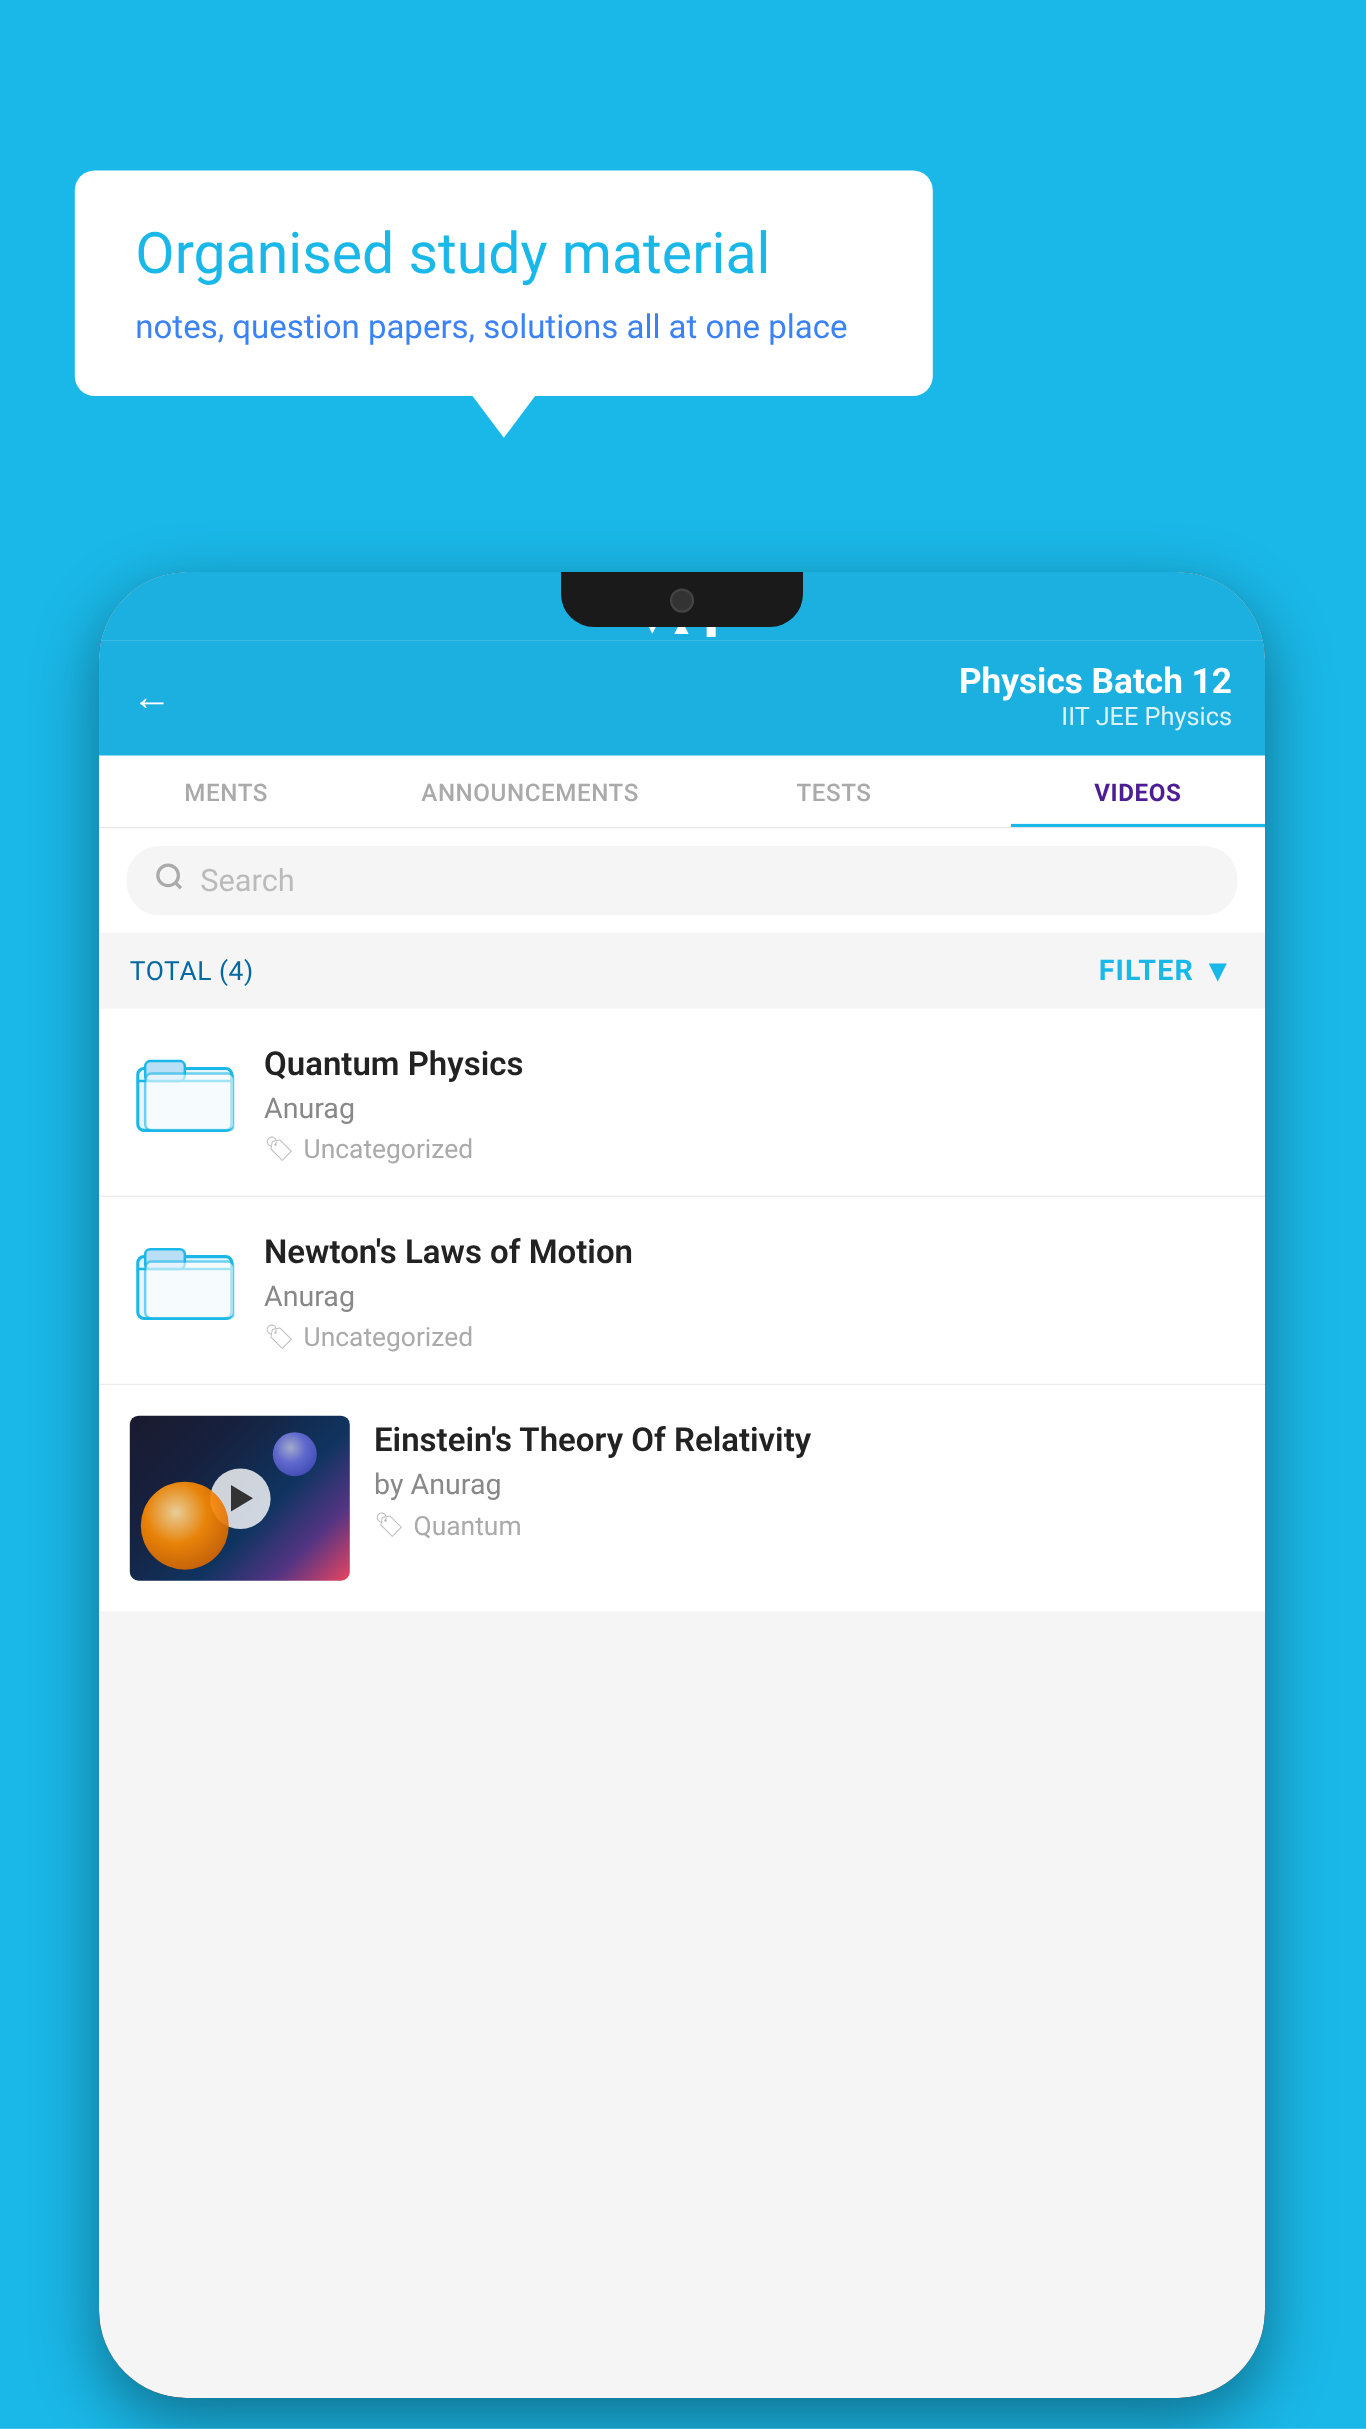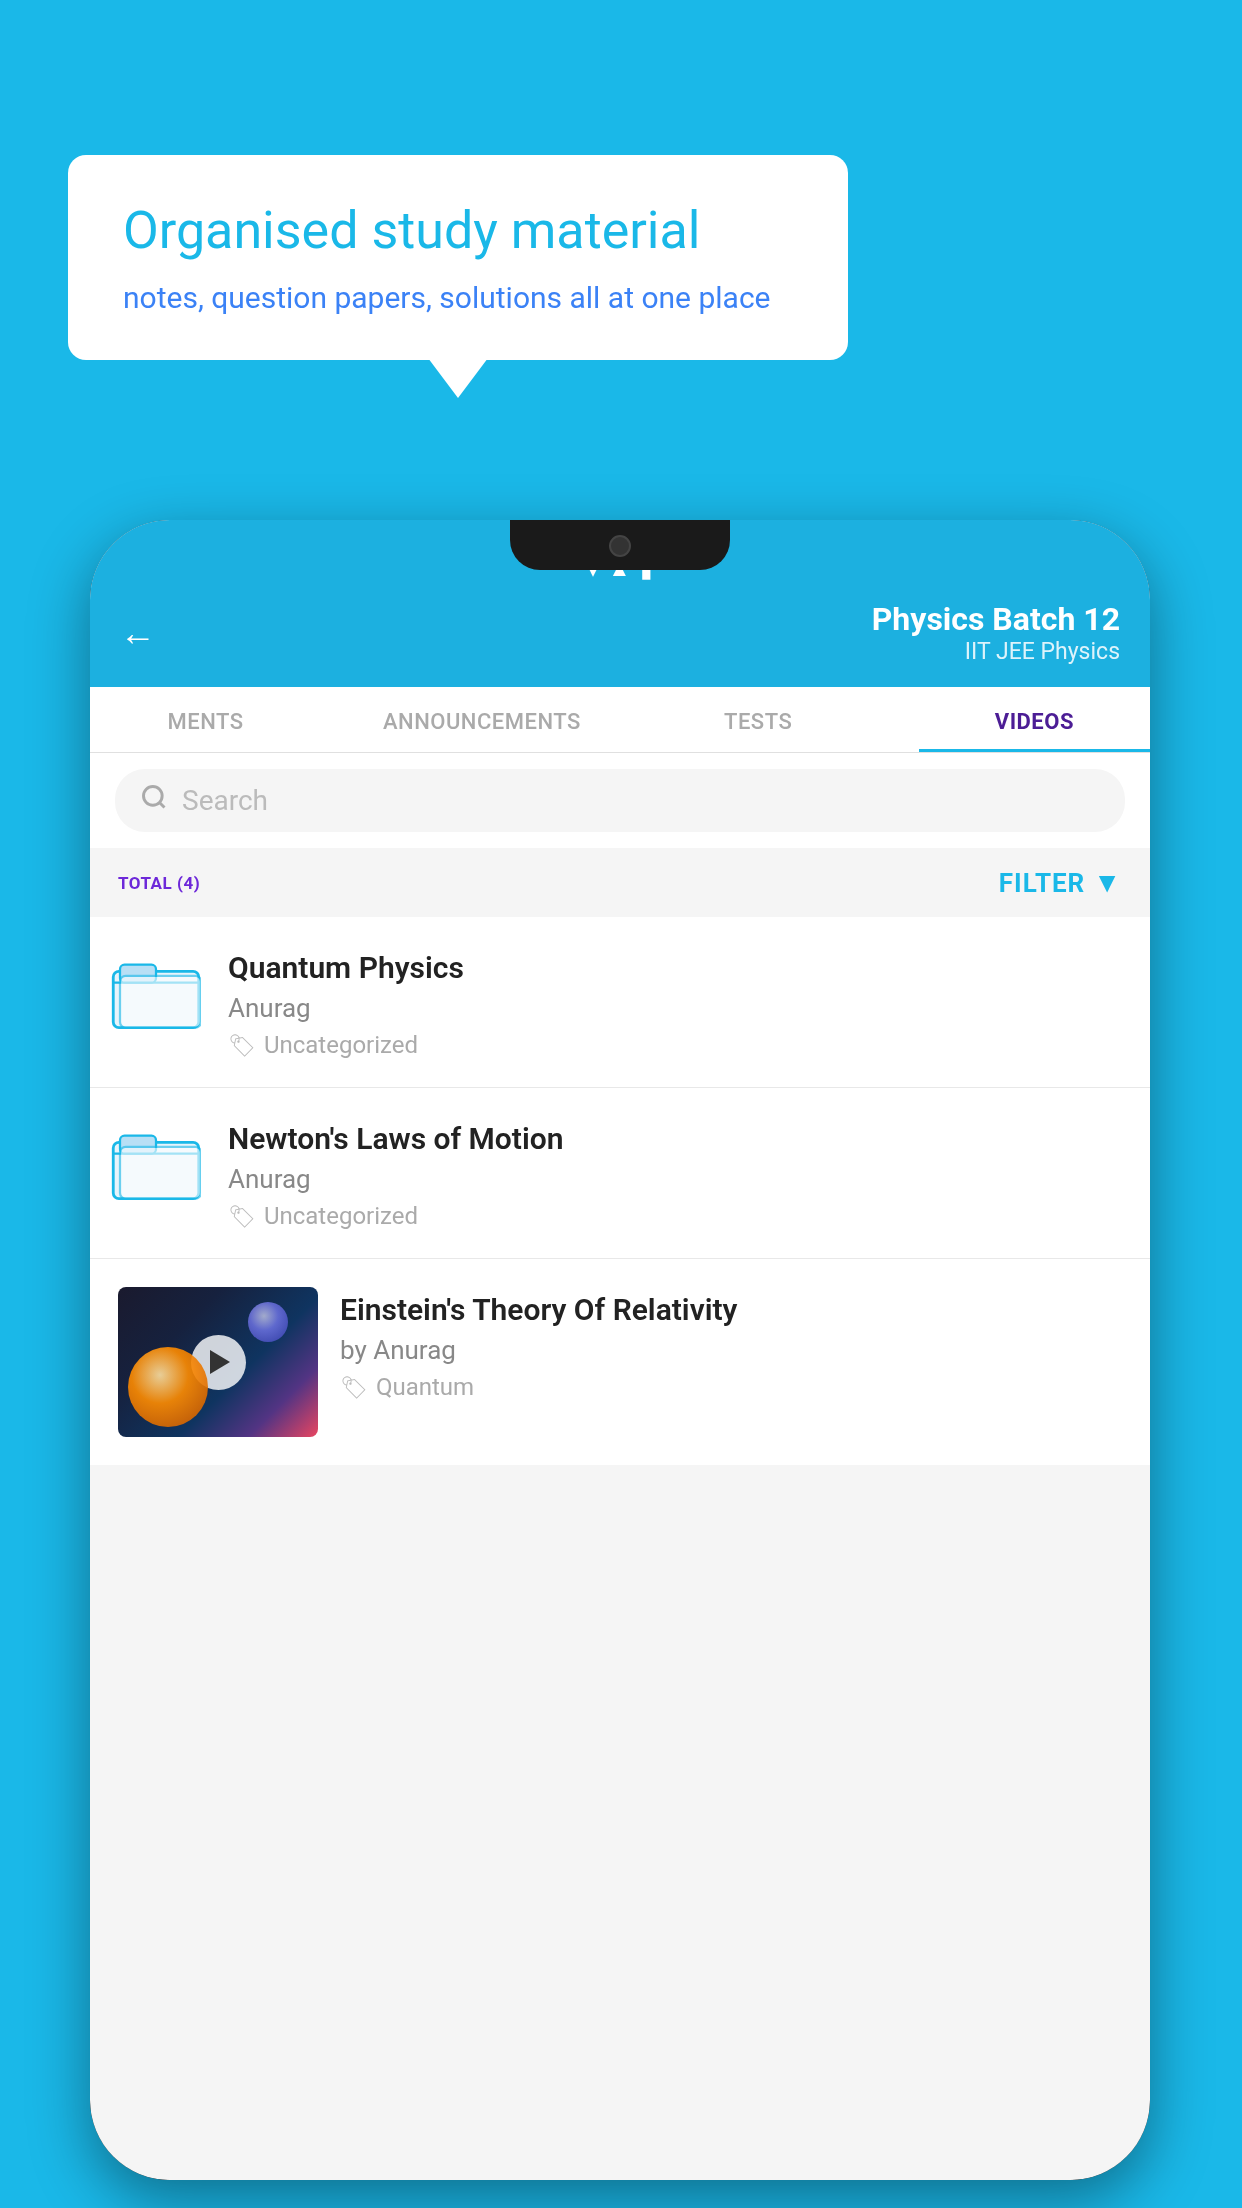--- a/index.html
+++ b/index.html
@@ -232,23 +232,23 @@
     
     .filter-bar {
       background: #f5f5f5;
       padding: 18px 28px;
       display: flex;
       justify-content: space-between;
       align-items: center;
     }
 
     .total-count {
-      color: #6d28d9;
-      font-size: 17px;
-      font-weight: 700;
+      color: #0369a1;
+      font-size: 24px;
+      font-weight: 400;
       letter-spacing: 0.5px;
     }
 
     .filter-btn {
       color: #1ab8e8;
       font-size: 26px;
       font-weight: 700;
       display: flex;
       align-items: center;
       gap: 8px;
@@ -262,21 +262,21 @@
     }
 
     
     .video-list {
       background: white;
     }
 
     .video-item {
       display: flex;
       align-items: flex-start;
-      padding: 28px 16px;
+      padding: 28px 28px;
       border-bottom: 1px solid #e8e8e8;
       gap: 22px;
     }
 
     .video-thumb {
       width: 100px;
       height: 90px;
       display: flex;
       align-items: center;
       justify-content: center;

